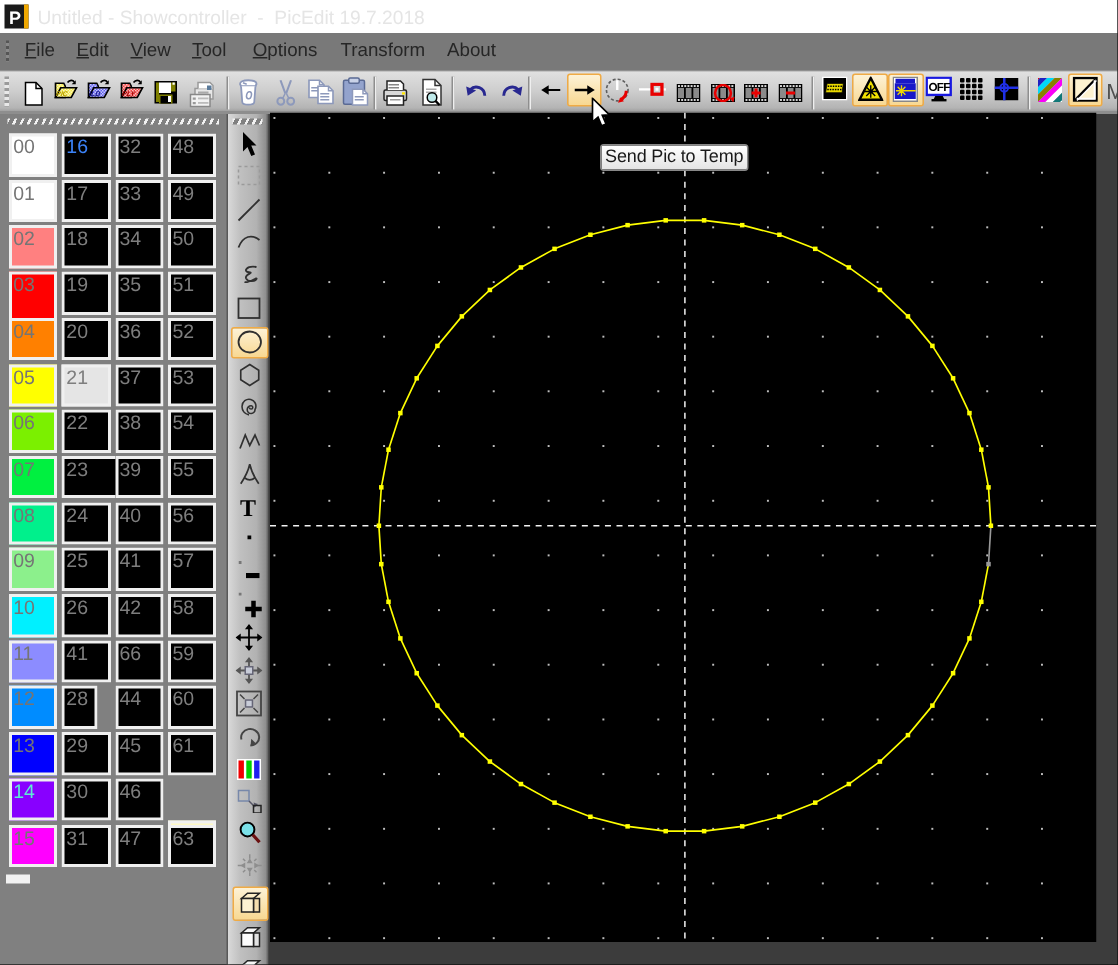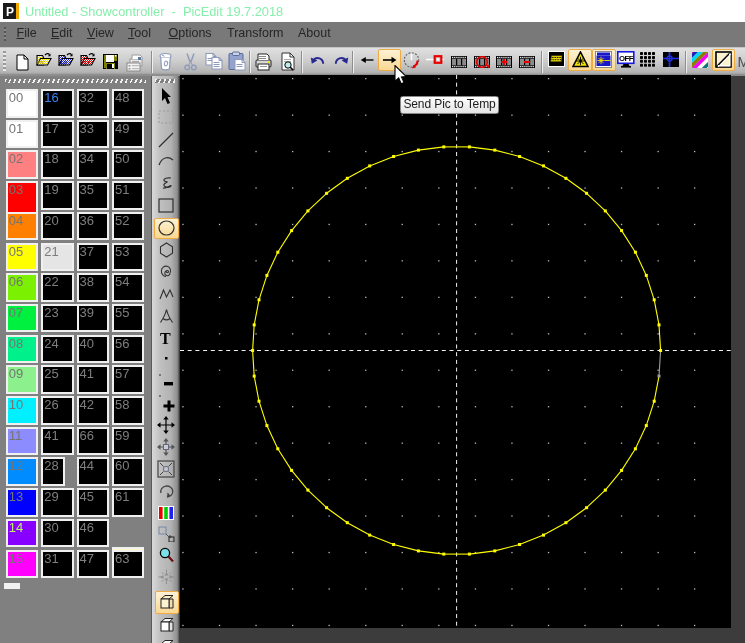--- a/index.html
+++ b/index.html
@@ -6,21 +6,21 @@
 .abs{position:absolute}
 .cell{position:absolute;border:2px solid #f0f0f0;box-sizing:border-box;font-size:13px;line-height:14px}
 .cell span{position:absolute;left:1px;top:0}
 .menu-item{position:absolute;top:4px;font-size:12.5px;color:#262626}
 </style></head><body>
 
 <div class="abs" style="left:0;top:0;width:745px;height:22px;background:#ffffff"></div>
 <div class="abs" style="left:3px;top:3px;width:16px;height:16px;background:#1a1a1a"></div>
 <div class="abs" style="left:16px;top:3px;width:3px;height:16px;background:#f0a800"></div>
 <div class="abs" style="left:6px;top:5px;font:bold 12px 'Liberation Sans';color:#fff">P</div>
-<div class="abs" style="left:25px;top:3.5px;font-size:12.8px;color:#86efac">Untitled - Showcontroller&nbsp; -&nbsp; PicEdit 19.7.2018</div>
+<div class="abs" style="left:25px;top:3.5px;font-size:12.8px;color:#e5e5e5">Untitled - Showcontroller&nbsp; -&nbsp; PicEdit 19.7.2018</div>
 
 <div class="abs" style="left:0;top:22px;width:745px;height:25px;background:#797979"></div>
 <div class="abs" style="left:4px;top:27px;width:2px;height:14px;background:repeating-linear-gradient(#555 0 2px,#8a8a8a 2px 4px)"></div>
 <div class="menu-item" style="left:16.5px;top:26px"><u>F</u>ile</div>
 <div class="menu-item" style="left:51px;top:26px"><u>E</u>dit</div>
 <div class="menu-item" style="left:87px;top:26px"><u>V</u>iew</div>
 <div class="menu-item" style="left:128px;top:26px"><u>T</u>ool</div>
 <div class="menu-item" style="left:168.5px;top:26px"><u>O</u>ptions</div>
 <div class="menu-item" style="left:227px;top:26px">Transform</div>
 <div class="menu-item" style="left:298px;top:26px">About</div>
@@ -528,21 +528,21 @@
 <div class="cell" style="left:41.2px;top:488.1px;width:32.4px;height:28.6px;background:#000000">
     <span style="color:#7e7e7e">29</span>
   </div>
 <div class="cell" style="left:76.6px;top:488.1px;width:32.4px;height:28.6px;background:#000000">
     <span style="color:#7e7e7e">45</span>
   </div>
 <div class="cell" style="left:112.0px;top:488.1px;width:32.4px;height:28.6px;background:#000000">
     <span style="color:#7e7e7e">61</span>
   </div>
 <div class="cell" style="left:5.8px;top:518.8px;width:32.4px;height:28.6px;background:#8800ff">
-    <span style="color:#bef264">14</span>
+    <span style="color:#5eead4">14</span>
   </div>
 <div class="cell" style="left:41.2px;top:518.8px;width:32.4px;height:28.6px;background:#000000">
     <span style="color:#7e7e7e">30</span>
   </div>
 <div class="cell" style="left:76.6px;top:518.8px;width:32.4px;height:28.6px;background:#000000">
     <span style="color:#7e7e7e">46</span>
   </div>
 <div class="cell" style="left:112.0px;top:547px;width:32.4px;height:28px;background:#fef9c3">
     <span style="color:#7e7e7e">62</span>
   </div>

